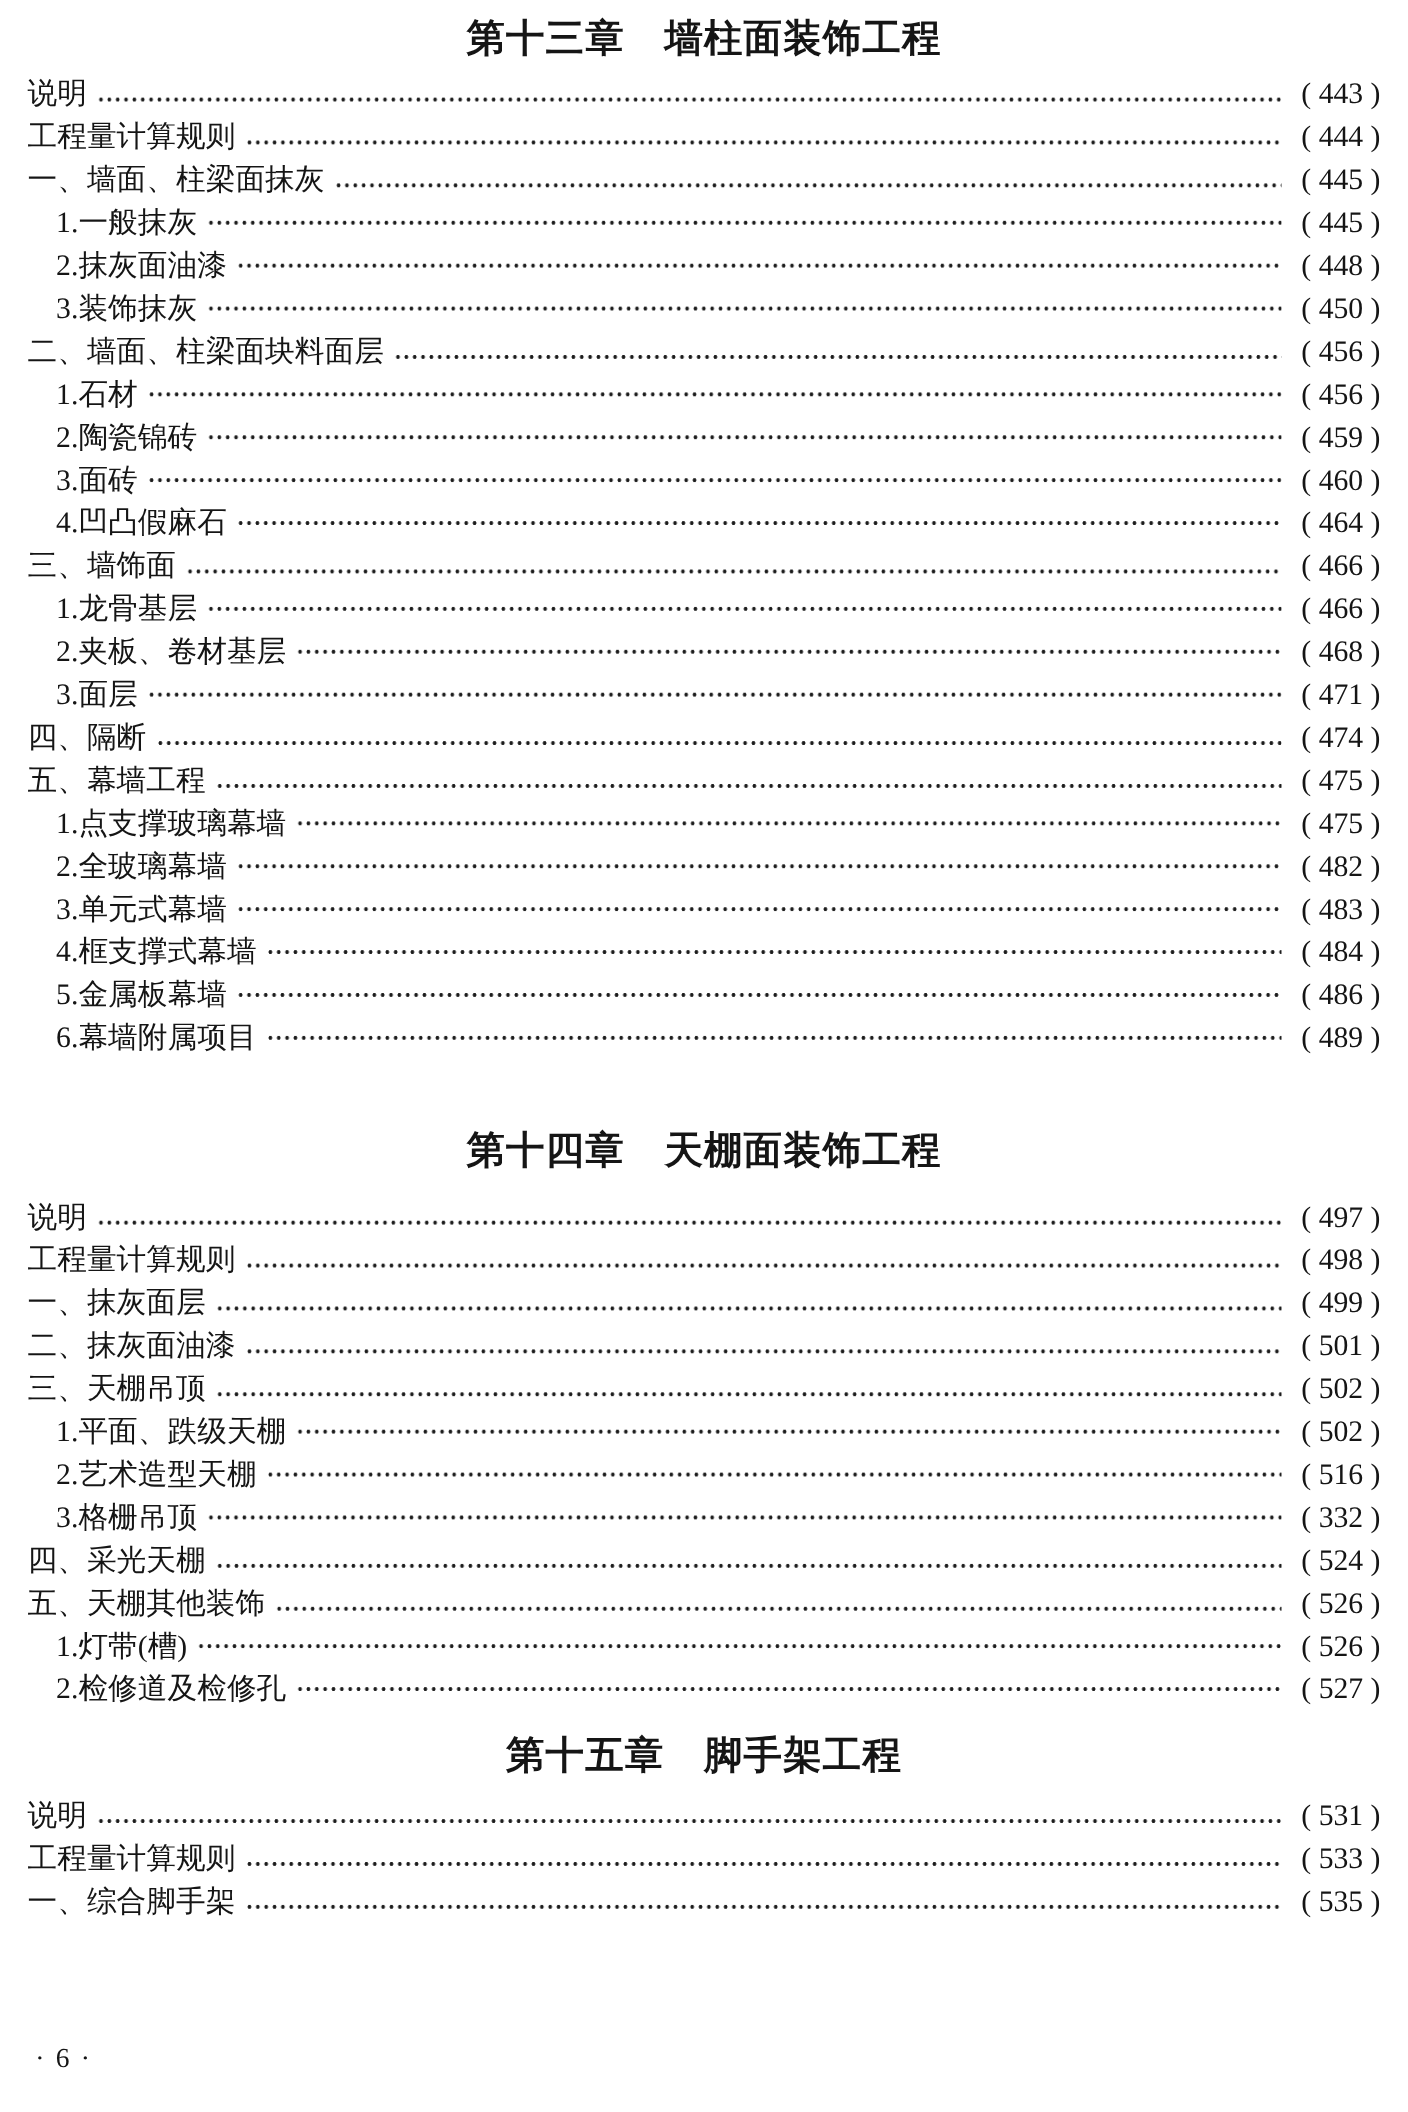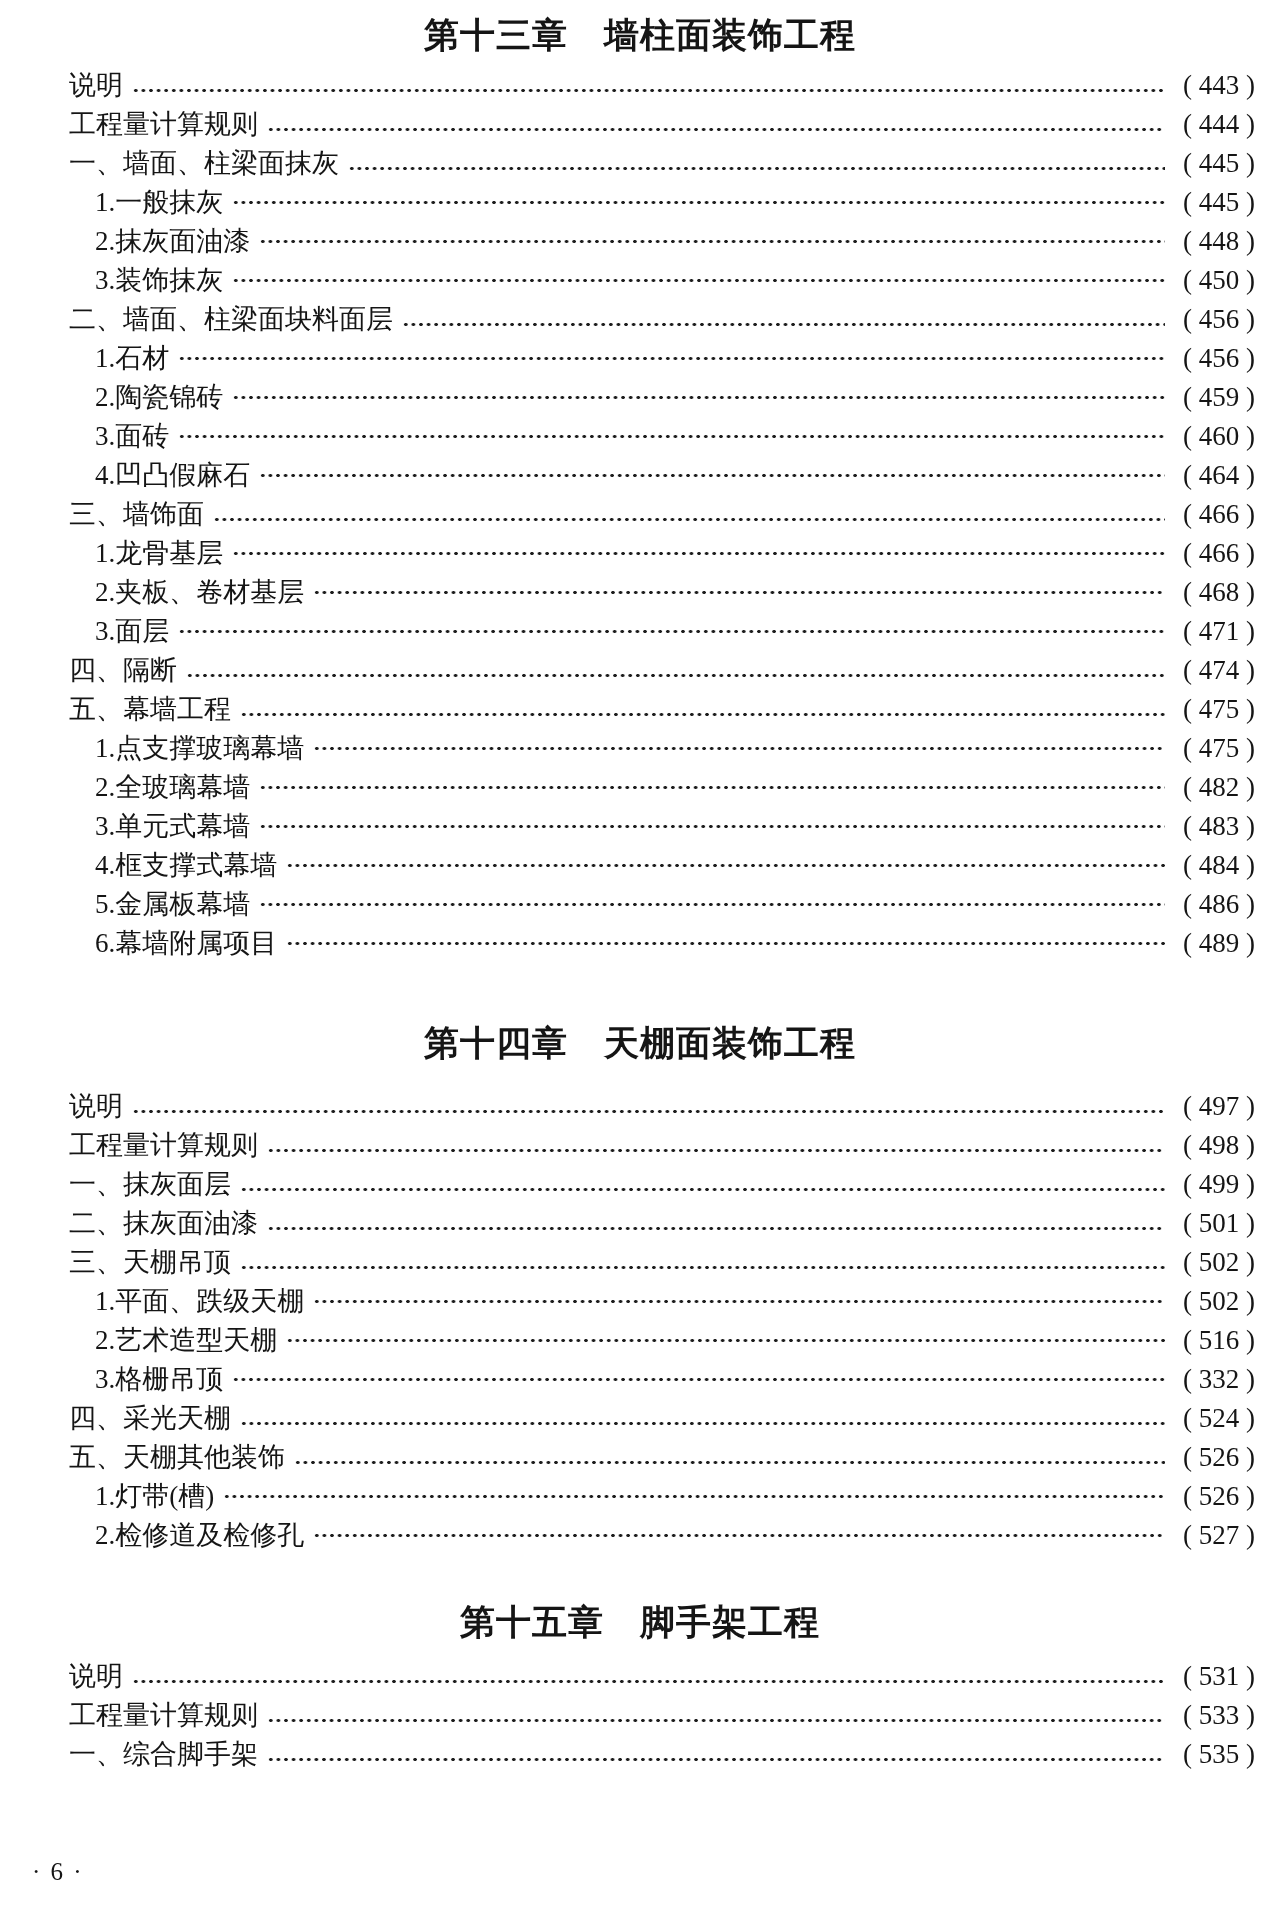--- a/index.html
+++ b/index.html
@@ -28,40 +28,38 @@
     font-weight: bold;
     font-size: 35px;
     line-height: 46px;
     letter-spacing: 1px;
     margin: 0 0 8px 0;
     white-space: pre;
   }
   .chapter:nth-of-type(2) .chapter-title {
     margin-top: 60px;
     margin-bottom: 18px;
-    font-family: Liberation Mono, monospace;
   }
   .chapter:nth-of-type(3) .chapter-title {
-    margin-top: 44px;
+    margin-top: 18px;
     margin-bottom: 12px;
   }
   .row {
     display: flex;
     align-items: baseline;
     font-size: 27px;
     line-height: 39px;
     white-space: nowrap;
   }
   .row.indent {
     padding-left: 26px;
     align-items: center;
   }
   .label {
     flex: 0 0 auto;
-    margin-left: 44px;
   }
   .leader {
     flex: 1 1 auto;
     min-width: 14px;
     height: 7px;
     margin-left: 9px;
     margin-right: 4px;
     background-image: radial-gradient(circle, #1c1c1c 1.5px, rgba(0,0,0,0) 1.9px);
     background-size: 7.6px 7px;
     background-repeat: repeat-x;

